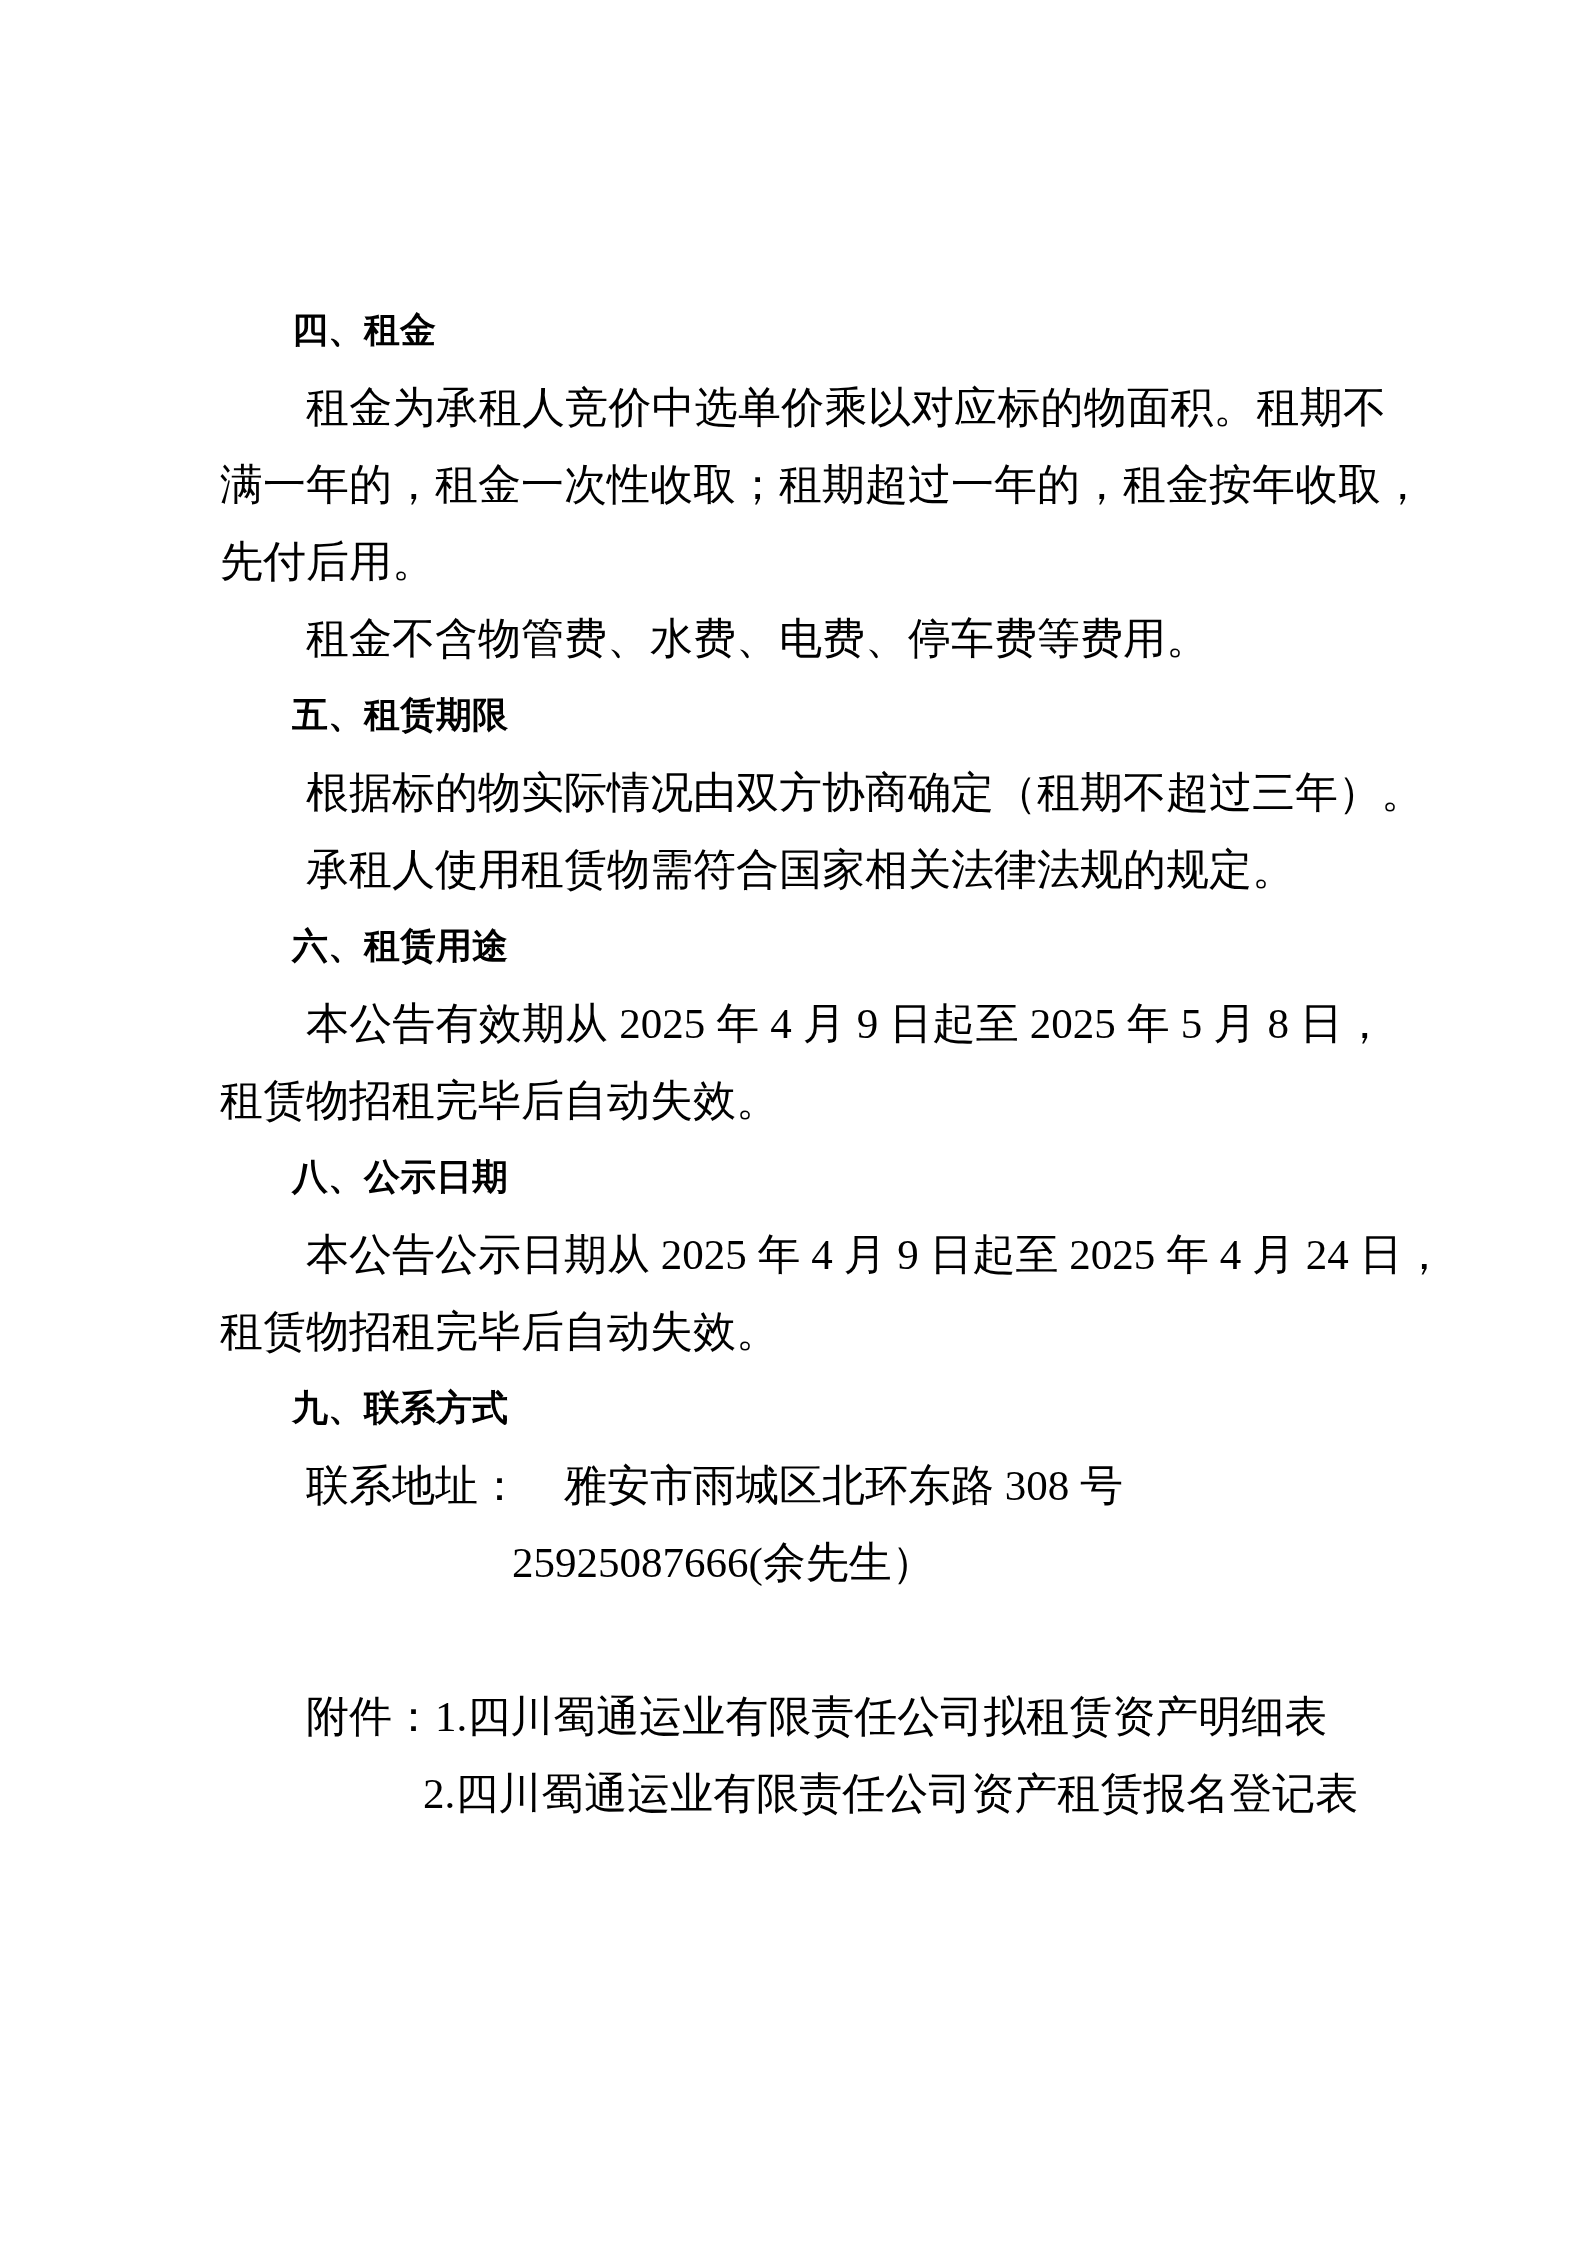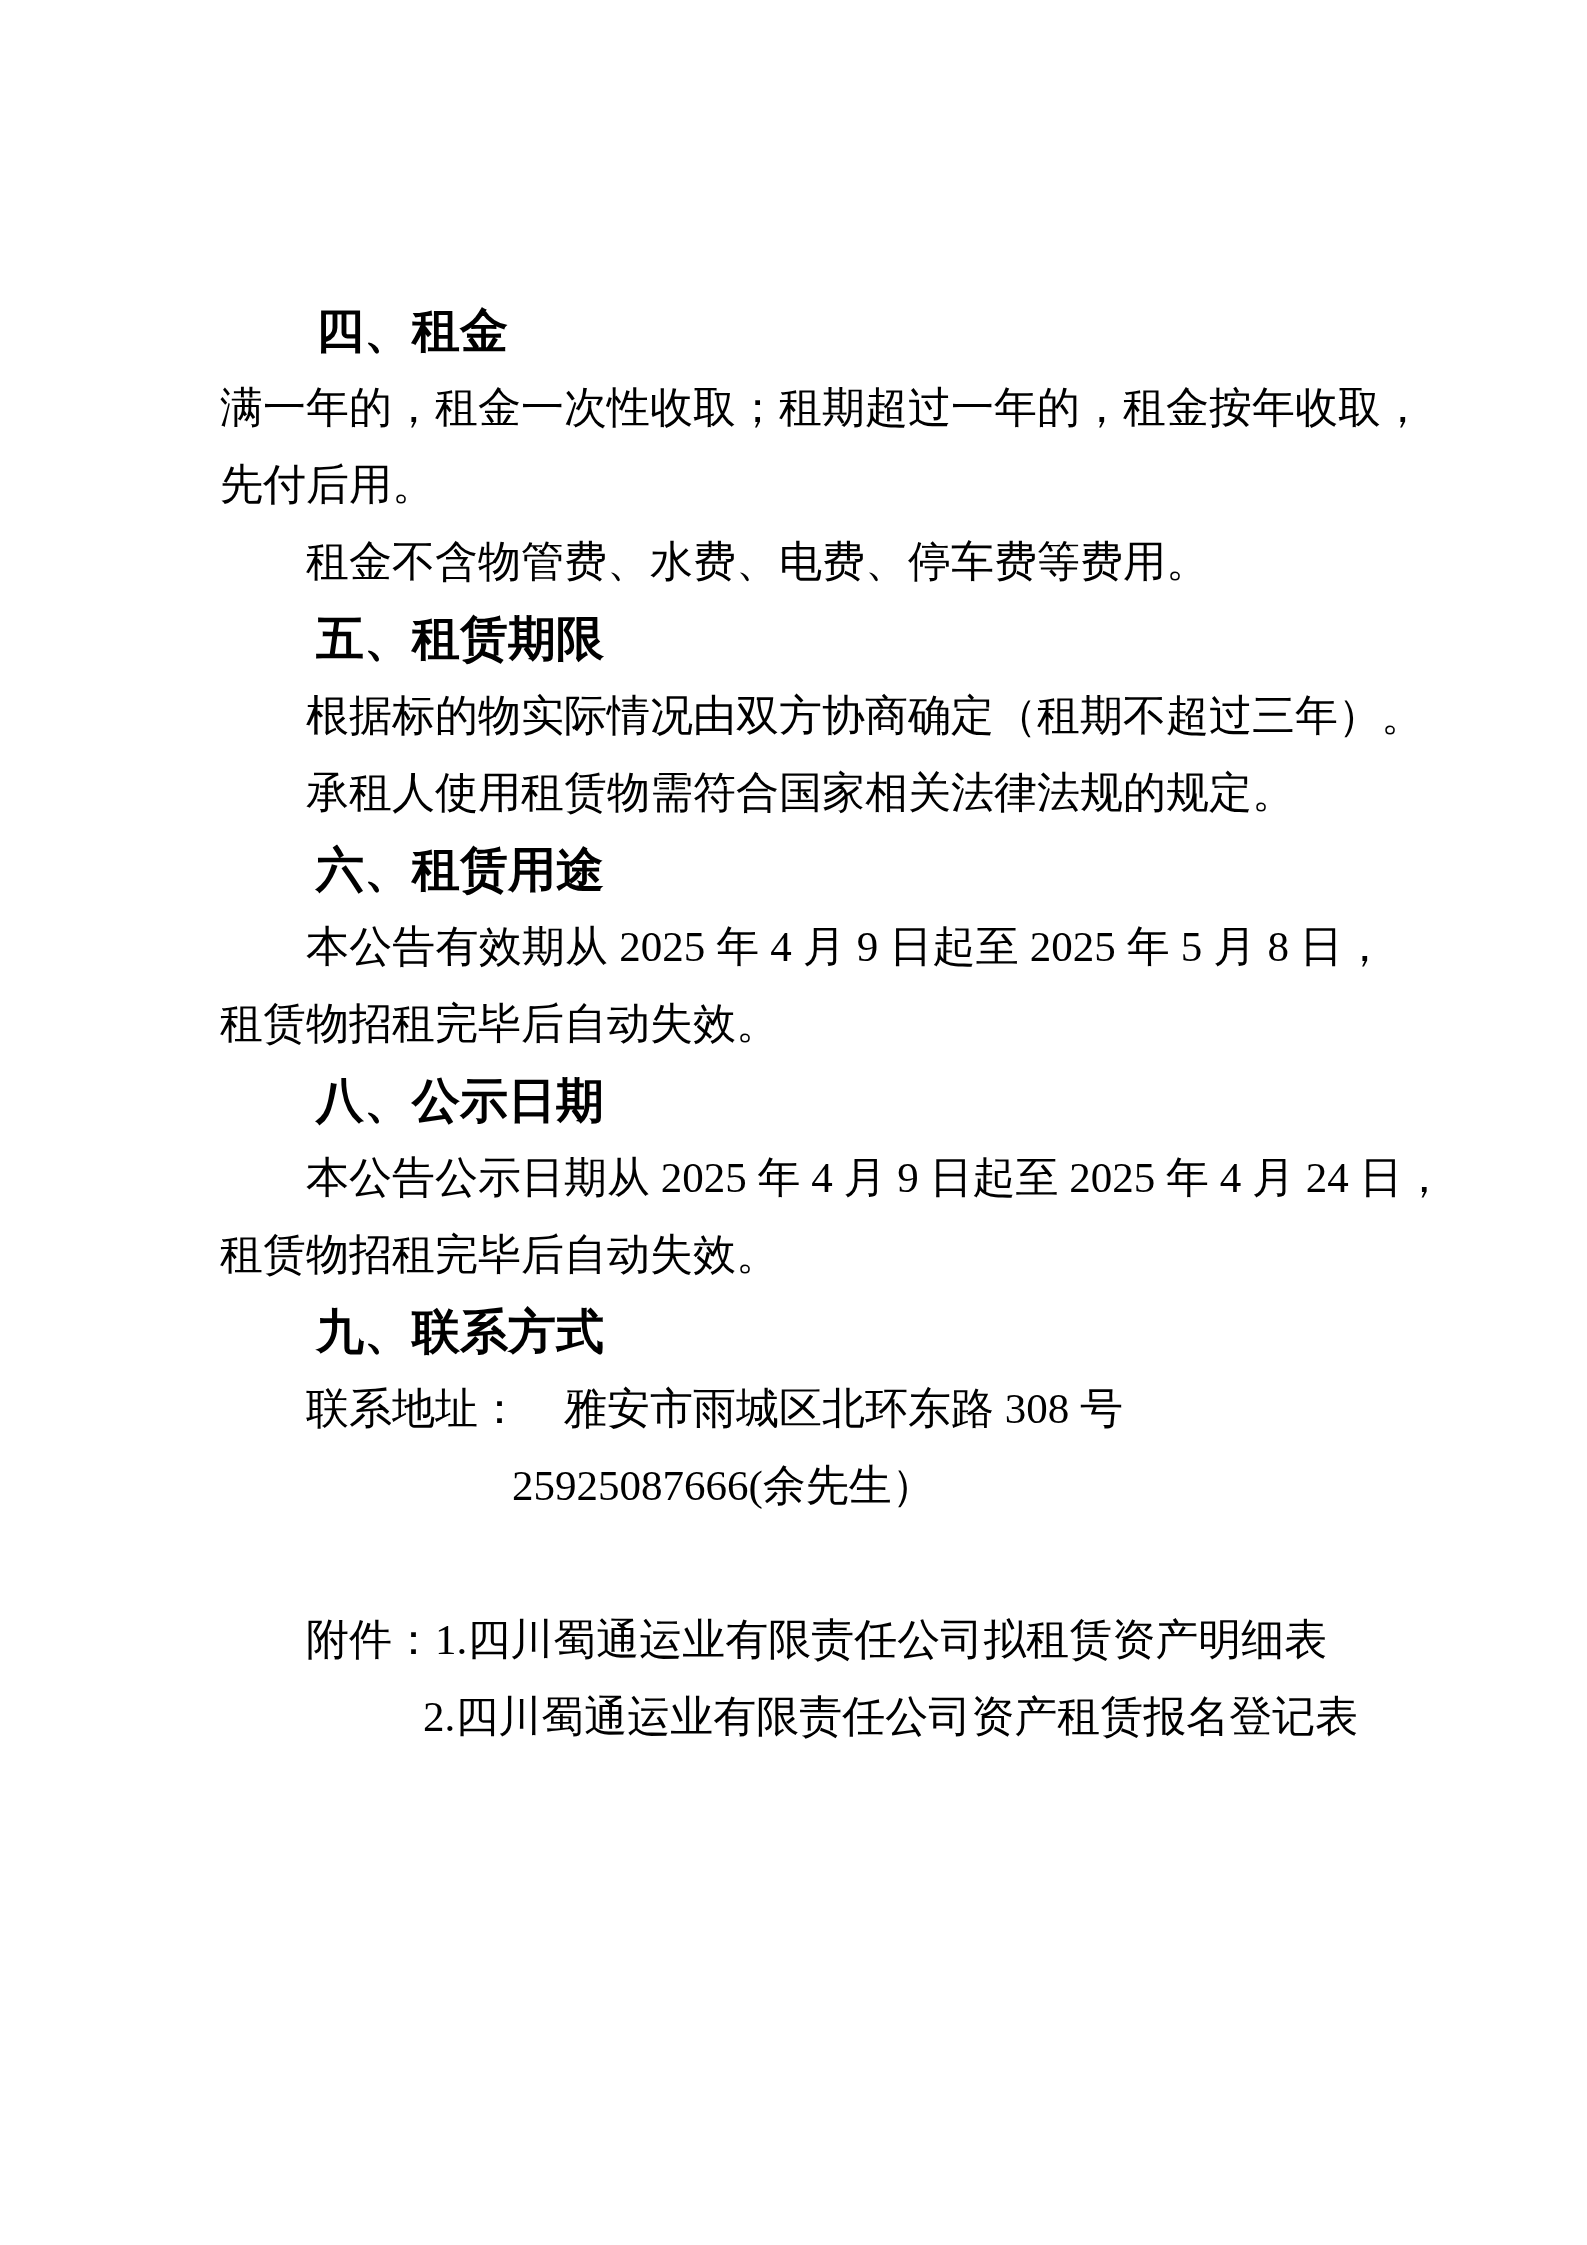--- a/index.html
+++ b/index.html
@@ -27,33 +27,34 @@
   }
   .ind { text-indent: 2em; }
   .j {
     text-align: justify;
     text-align-last: justify;
     text-justify: inter-character;
   }
   .h {
     font-family: Liberation Serif, serif;
     font-weight: 700;
-    font-size: 48px;
+    font-size: 36px;
   }
   .off-phone2 { padding-left: 292px; }
   .off-attach2 { padding-left: 203px; }
   .blank { height: 77px; }
 </style>
 </head>
 <body>
 
 <div class="page">
   <div class="content">
 
     <div class="line h ind">四、租金</div>
+    <div class="line j ind">租金为承租人竞价中选单价乘以对应标的物面积。租期不</div>
     <div class="line j">满一年的，租金一次性收取；租期超过一年的，租金按年收取，</div>
     <div class="line">先付后用。</div>
     <div class="line ind">租金不含物管费、水费、电费、停车费等费用。</div>
 
     <div class="line h ind">五、租赁期限</div>
     <div class="line ind">根据标的物实际情况由双方协商确定（租期不超过三年）。</div>
 
     <div class="line ind">承租人使用租赁物需符合国家相关法律法规的规定。</div>
     <div class="line h ind">六、租赁用途</div>
 

